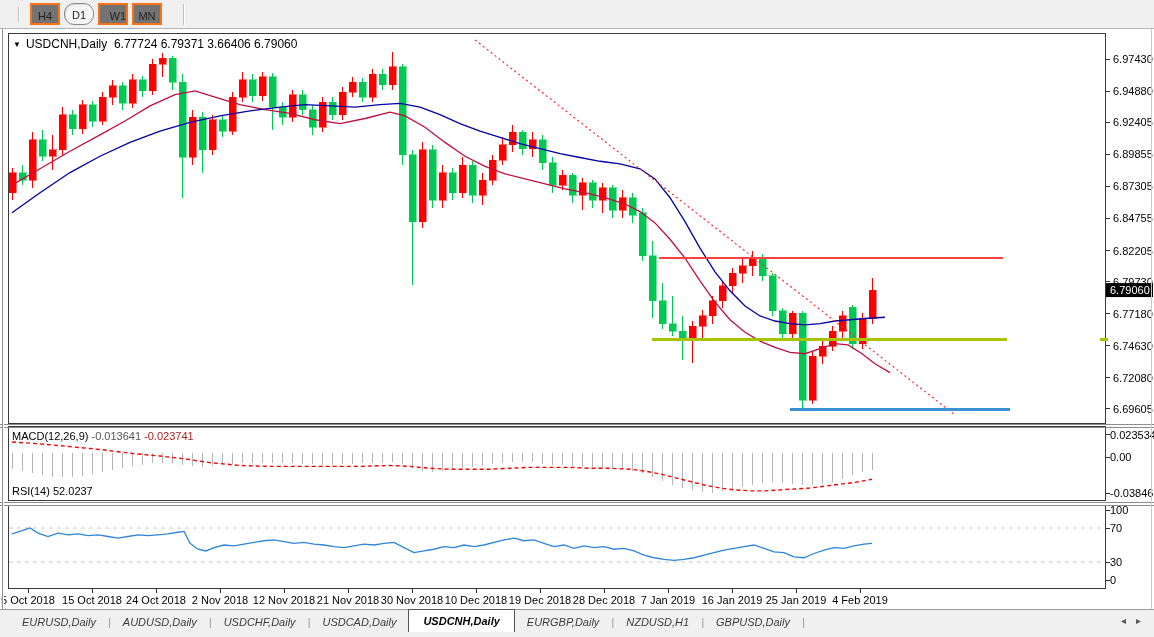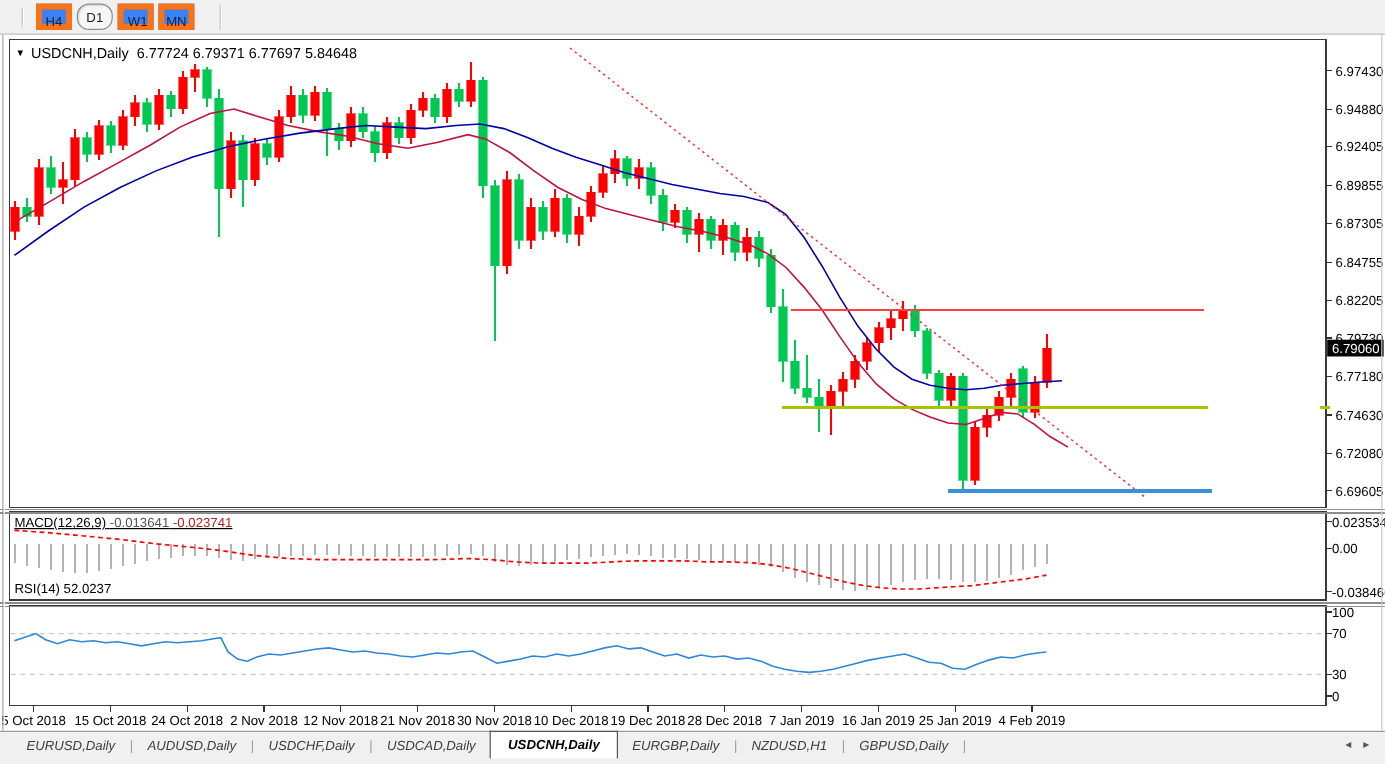--- a/index.html
+++ b/index.html
@@ -2,21 +2,21 @@
 <html><head>
 <meta charset="utf-8">
 <style>
   html,body{margin:0;padding:0;width:1154px;height:637px;overflow:hidden;background:#fff;
     font-family:"Liberation Sans",sans-serif;-webkit-font-smoothing:antialiased;}
   .toolbar{position:absolute;left:0;top:0;width:1154px;height:29px;background:#f0f0f0;
     border-bottom:1px solid #b5b5b5;box-sizing:border-box;}
   .tb-grip{position:absolute;left:18px;top:7px;width:1px;height:15px;background:#c0c0c0;border-right:1px solid #fff;}
   .tb-sep{position:absolute;left:183px;top:4px;width:1px;height:21px;background:#c0c0c0;border-right:1px solid #fff;}
   .pbtn{position:absolute;top:3px;width:30px;height:22px;line-height:22px;text-align:center;
-    font-size:11px;color:#222;background:#3b82f6;border:5px solid #f97316;box-sizing:border-box;cursor:default;}
+    font-size:11px;color:#222;background:#737373;border:2px solid #f97316;box-sizing:border-box;cursor:default;}
   .pbtn.active{background:#f6f6f6;border:1px solid #8a8a8a;box-shadow:inset 1px 1px 1px #d8d8d8;}
   .chartwrap{position:absolute;left:0;top:29px;width:1154px;height:580px;background:#fff;}
   .edge-l{position:absolute;left:2px;top:0;width:1px;height:580px;background:#909090;}
   .edge-l2{position:absolute;left:3px;top:0;width:1px;height:580px;background:#fdfdfd;}
   .edge-r{position:absolute;left:1151px;top:0;width:1px;height:580px;background:#c9c9c9;}
   .ctitle{position:absolute;left:13px;top:8px;font-size:12px;color:#000;white-space:nowrap;}
   .ctitle .tri{font-size:8px;vertical-align:1px;margin-right:5px;}
   .indlabel{position:absolute;left:12px;font-size:11px;color:#000;white-space:nowrap;}
   .indlabel .v1{color:#555;}
   .indlabel .v2{color:#b22222;}
@@ -408,23 +408,23 @@
         <text x="668" y="604" font-size="11" fill="#000" text-anchor="middle">7 Jan 2019</text>
         <line x1="732" y1="588" x2="732" y2="593" stroke="#333" stroke-width="1" shape-rendering="crispEdges"></line>
         <text x="732" y="604" font-size="11" fill="#000" text-anchor="middle">16 Jan 2019</text>
         <line x1="796" y1="588" x2="796" y2="593" stroke="#333" stroke-width="1" shape-rendering="crispEdges"></line>
         <text x="796" y="604" font-size="11" fill="#000" text-anchor="middle">25 Jan 2019</text>
         <line x1="860" y1="588" x2="860" y2="593" stroke="#333" stroke-width="1" shape-rendering="crispEdges"></line>
         <text x="860" y="604" font-size="11" fill="#000" text-anchor="middle">4 Feb 2019</text>
       </g>
     </svg>
   <div class="ctitle">
-    <span class="tri">▼</span><span>USDCNH,Daily</span>&nbsp;&nbsp;<span>6.77724 6.79371 6.77697 5.84648</span>
+    <span class="tri">▼</span><span>USDCNH,Daily</span>&nbsp;&nbsp;<span>6.77724 6.79371 3.66406 6.79060</span>
   </div>
-  <div class="indlabel" style="top:401px;text-decoration:underline;">
+  <div class="indlabel" style="top:401px;">
     <span>MACD(12,26,9)</span>
     <span class="v1">-0.013641</span>
     <span class="v2">-0.023741</span>
   </div>
   <div class="indlabel" style="top:456px;">
     <span>RSI(14)</span>
     <span>52.0237</span>
   </div>
   <div class="edge-l"></div>
   <div class="edge-l2"></div>

